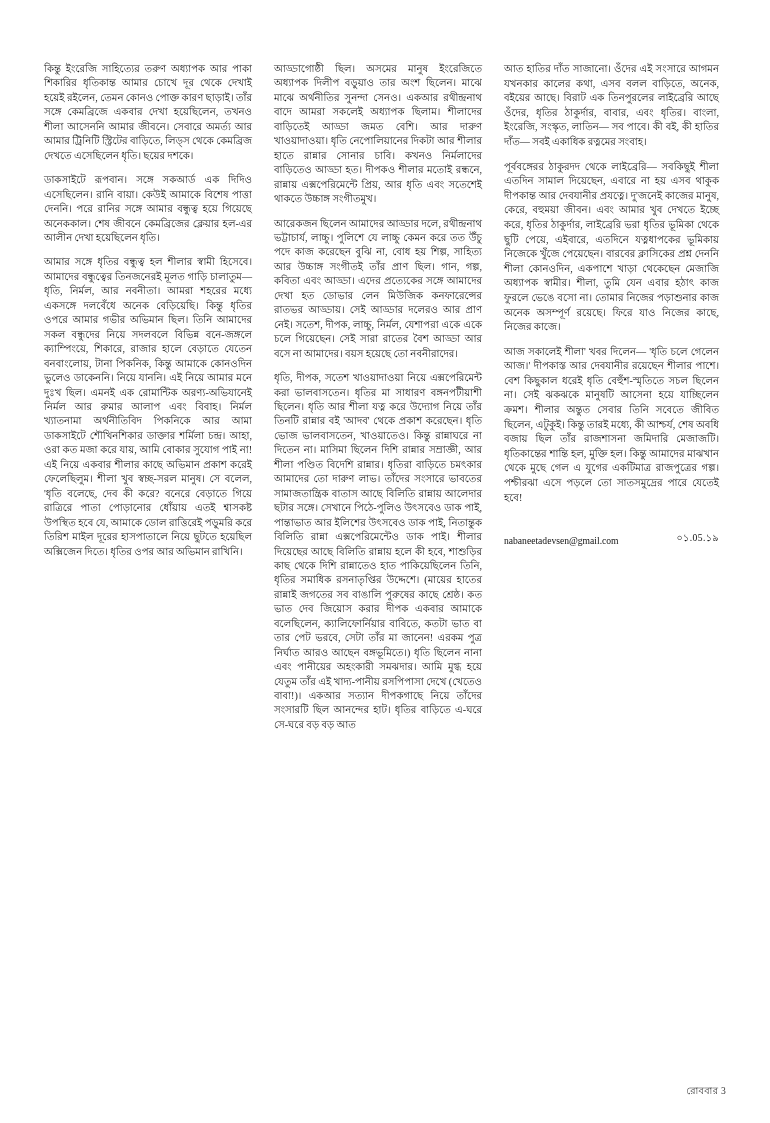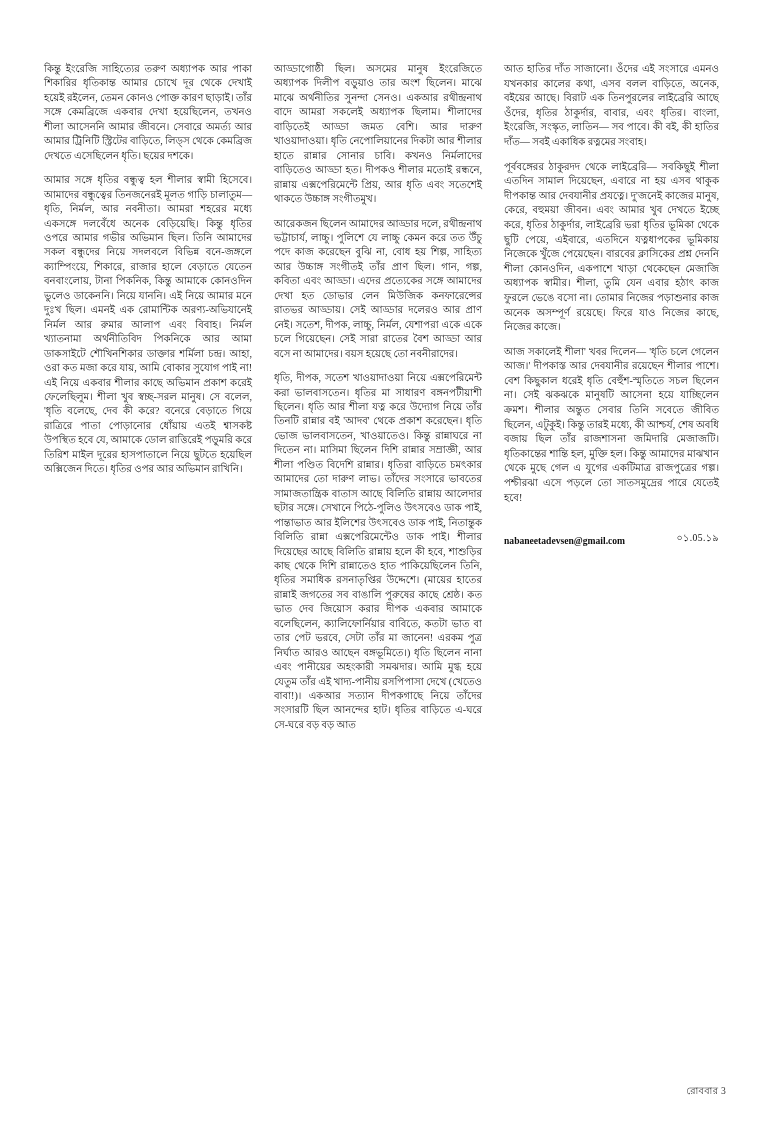--- a/index.html
+++ b/index.html
@@ -63,21 +63,20 @@
     margin-top: 26px;
     display: flex;
     justify-content: space-between;
     align-items: flex-end;
     font-size: 9.4px;
   }
   .email {
     font-family: "Liberation Serif", serif;
     font-size: 9.6px;
     color: #111;
-    font-weight: bold;
   }
   .date {
     font-size: 9.6px;
     color: #111;
     letter-spacing: 0.4px;
   }
   .footer {
     position: absolute;
     right: 44px;
     bottom: 24px;
@@ -87,31 +86,32 @@
   }
 </style>
 </head>
 <body>
 
 <div class="page">
   <div class="columns">
 
     <div class="col">
       <p class="body-para">কিন্তু ইংরেজি সাহিত্যের তরুণ অধ্যাপক আর পাকা শিকারির ধৃতিকান্ত আমার চোখে দূর থেকে দেখাই হয়েই রইলেন, তেমন কোনও পোক্ত কারণ ছাড়াই। তাঁর সঙ্গে কেমব্রিজে একবার দেখা হয়েছিলেন, তখনও শীলা আসেননি আমার জীবনে। সেবারে অমর্ত্য আর আমার ট্রিনিটি স্ট্রিটের বাড়িতে, লিড্‌স থেকে কেমব্রিজ দেখতে এসেছিলেন ধৃতি। ছয়ের দশকে।</p>
+      <p class="body-para">ডাকসাইটে রূপবান। সঙ্গে সকআর্ড এক দিদিও এসেছিলেন। রানি বায়া। কেউই আমাকে বিশেষ পাত্তা দেননি। পরে রানির সঙ্গে আমার বন্ধুত্ব হয়ে গিয়েছে অনেককাল। শেষ জীবনে কেমব্রিজের ক্লেয়ার হল-এর আলীন দেখা হয়েছিলেন ধৃতি।</p>
       <p class="body-para">আমার সঙ্গে ধৃতির বন্ধুত্ব হল শীলার স্বামী হিসেবে। আমাদের বন্ধুত্বের তিনজনেরই মূলত গাড়ি চালাতুম— ধৃতি, নির্মল, আর নবনীতা। আমরা শহরের মধ্যে একসঙ্গে দলবেঁধে অনেক বেড়িয়েছি। কিন্তু ধৃতির ওপরে আমার গভীর অভিমান ছিল। তিনি আমাদের সকল বন্ধুদের নিয়ে সদলবলে বিভিন্ন বনে-জঙ্গলে ক্যাম্পিংয়ে, শিকারে, রাজার হালে বেড়াতে যেতেন বনবাংলোয়, টানা পিকনিক, কিন্তু আমাকে কোনওদিন ভুলেও ডাকেননি। নিয়ে যাননি। এই নিয়ে আমার মনে দুঃখ ছিল। এমনই এক রোমান্টিক অরণ্য-অভিযানেই নির্মল আর রুমার আলাপ এবং বিবাহ। নির্মল খ্যাতনামা অর্থনীতিবিদ পিকনিকে আর আমা ডাকসাইটে শৌখিনশিকার ডাক্তার শর্মিলা চন্দ্র। আহা, ওরা কত মজা করে যায়, আমি বোকার সুযোগ পাই না! এই নিয়ে একবার শীলার কাছে অভিমান প্রকাশ করেই ফেলেছিলুম। শীলা খুব স্বচ্ছ-সরল মানুষ। সে বলেল, 'ধৃতি বলেছে, দেব কী করে? বনেরে বেড়াতে গিয়ে রাত্রিরে পাতা পোড়ানোর ধোঁয়ায় এতই শ্বাসকষ্ট উপস্থিত হবে যে, আমাকে ডোল রাত্তিরেই পড়ুমরি করে তিরিশ মাইল দূরের হাসপাতালে নিয়ে ছুটতে হয়েছিল অক্সিজেন দিতে। ধৃতির ওপর আর অভিমান রাখিনি।</p>
     </div>
 
     <div class="col">
       <p class="body-para">আড্ডাগোষ্ঠী ছিল। অসমের মানুষ ইংরেজিতে অধ্যাপক দিলীপ বড়ুয়াও তার অংশ ছিলেন। মাঝে মাঝে অর্থনীতির সুনন্দা সেনও। একআর রথীন্দ্রনাথ বাদে আমরা সকলেই অধ্যাপক ছিলাম। শীলাদের বাড়িতেই আড্ডা জমত বেশি। আর দারুণ খাওয়াদাওয়া। ধৃতি নেপোলিয়ানের দিকটা আর শীলার হাতে রান্নার সোনার চাবি। কখনও নির্মলাদের বাড়িতেও আড্ডা হত। দীপকও শীলার মতোই রন্ধনে, রান্নায় এক্সপেরিমেন্টে প্রিয়, আর ধৃতি এবং সতেশেই থাকতে উচ্চাঙ্গ সংগীতমুখ।</p>
       <p class="body-para">আরেকজন ছিলেন আমাদের আড্ডার দলে, রথীন্দ্রনাথ ভট্টাচার্য, লাচ্চু। পুলিশে যে লাচ্চু কেমন করে তত উঁচু পদে কাজ করেছেন বুঝি না, বোধ হয় শিল্প, সাহিত্য আর উচ্চাঙ্গ সংগীতই তাঁর প্রাণ ছিল। গান, গল্প, কবিতা এবং আড্ডা। এদের প্রত্যেকের সঙ্গে আমাদের দেখা হত ডোভার লেন মিউজিক কনফারেন্সের রাতভর আড্ডায়। সেই আড্ডার দলেরও আর প্রাণ নেই। সতেশ, দীপক, লাচ্চু, নির্মল, যেশাপরা একে একে চলে গিয়েছেন। সেই সারা রাতের বৈশ আড্ডা আর বসে না আমাদের। বয়স হয়েছে তো নবনীরাদের।</p>
       <p class="body-para">ধৃতি, দীপক, সতেশ খাওয়াদাওয়া নিয়ে এক্সপেরিমেন্ট করা ভালবাসতেন। ধৃতির মা সাধারণ বঙ্গনপটীয়াশী ছিলেন। ধৃতি আর শীলা যত্ন করে উদ্যোগ নিয়ে তাঁর তিনটি রান্নার বই 'আদব' থেকে প্রকাশ করেছেন। ধৃতি ভোজ ভালবাসতেন, খাওয়াতেও। কিন্তু রান্নাঘরে না দিতেন না। মাসিমা ছিলেন দিশি রান্নার সম্রাজ্ঞী, আর শীলা পণ্ডিত বিদেশি রান্নার। ধৃতিরা বাড়িতে চমৎকার আমাদের তো দারুণ লাভ। তাঁদের সংসারে ভাবতের সামাজতান্ত্রিক বাতাস আছে বিলিতি রান্নায় আলেদার ছটার সঙ্গে। সেখানে পিঠে-পুলিও উৎসবেও ডাক পাই, পান্তাভাত আর ইলিশের উৎসবেও ডাক পাই, নিতান্তুক বিলিতি রান্না এক্সপেরিমেন্টেও ডাক পাই। শীলার দিয়েছের আছে বিলিতি রান্নায় হলে কী হবে, শাশুড়ির কাছ থেকে দিশি রান্নাতেও হাত পাকিয়েছিলেন তিনি, ধৃতির সমাধিক রসনাতৃপ্তির উদ্দেশে। (মায়ের হাতের রান্নাই জগতের সব বাঙালি পুরুষের কাছে শ্রেষ্ঠ। কত ভাত দেব জিয়োস করার দীপক একবার আমাকে বলেছিলেন, ক্যালিফোর্নিয়ার বাবিতে, কতটা ভাত বা তার পেট ভরবে, সেটা তাঁর মা জানেন! এরকম পুত্র নির্ঘাত আরও আছেন বঙ্গভূমিতে।) ধৃতি ছিলেন নানা এবং পানীয়ের অহংকারী সমঝদার। আমি মুগ্ধ হয়ে যেতুম তাঁর এই খাদ্য-পানীয় রসপিপাসা দেখে (খেতেও বাবা!)। একআর সত্যান দীপকগাছে নিয়ে তাঁদের সংসারটি ছিল আনন্দের হাট। ধৃতির বাড়িতে এ-ঘরে সে-ঘরে বড় বড় আত</p>
     </div>
 
     <div class="col col-3">
-      <p class="body-para">আত হাতির দাঁত সাজানো। ওঁদের এই সংসারে এমনও যখনকার কালের কথা, এসব বলল বাড়িতে, অনেক, বইয়ের আছে। বিরাট এক তিনপুরলের লাইব্রেরি আছে ওঁদের, ধৃতির ঠাকুর্দার, বাবার, এবং ধৃতির। বাংলা, ইংরেজি, সংস্কৃত, লাতিন— সব পাবে। কী বই, কী হাতির দাঁত— সবই একাধিক রত্নমের সংবাহ।</p>
+      <p class="body-para">আত হাতির দাঁত সাজানো। ওঁদের এই সংসারে আগমন যখনকার কালের কথা, এসব বলল বাড়িতে, অনেক, বইয়ের আছে। বিরাট এক তিনপুরলের লাইব্রেরি আছে ওঁদের, ধৃতির ঠাকুর্দার, বাবার, এবং ধৃতির। বাংলা, ইংরেজি, সংস্কৃত, লাতিন— সব পাবে। কী বই, কী হাতির দাঁত— সবই একাধিক রত্নমের সংবাহ।</p>
       <p class="body-para">পূর্ববঙ্গেরর ঠাকুরদদ থেকে লাইব্রেরি— সবকিছুই শীলা এতদিন সামাল দিয়েছেন, এবারে না হয় এসব থাকুক দীপকান্ত আর দেবযানীর প্রযত্নে। দু'জনেই কাজের মানুষ, কেরে, বহুময়া জীবন। এবং আমার খুব দেখতে ইচ্ছে করে, ধৃতির ঠাকুর্দার, লাইব্রেরি ভরা ধৃতির ভূমিকা থেকে ছুটি পেয়ে, এইবারে, এতদিনে যত্নধাপকের ভূমিকায় নিজেকে খুঁজে পেয়েছেন। বারবের ক্লাসিকের প্রশ্ন দেননি শীলা কোনওদিন, একপাশে খাড়া থেকেছেন মেজাজি অধ্যাপক স্বামীর। শীলা, তুমি যেন এবার হঠাৎ কাজ ফুরলে ভেঙে বসো না। তোমার নিজের পড়াশুনার কাজ অনেক অসম্পূর্ণ রয়েছে। ফিরে যাও নিজের কাছে, নিজের কাজে।</p>
       <p class="body-para">আজ সকালেই শীলা' খবর দিলেন— 'ধৃতি চলে গেলেন আজ।' দীপকাস্ত আর দেবযানীর রয়েছেন শীলার পাশে। বেশ কিছুকাল ধরেই ধৃতি বেহুঁশ-স্মৃতিতে সচল ছিলেন না। সেই ঝকঝকে মানুষটি আসেনা হয়ে যাচ্ছিলেন ক্রমশ। শীলার অন্তুত সেবার তিনি সবেতে জীবিত ছিলেন, এটুকুই। কিন্তু তারই মধ্যে, কী আশ্চর্য, শেষ অবধি বজায় ছিল তাঁর রাজশাসনা জমিদারি মেজাজটি। ধৃতিকান্তের শান্তি হল, মুক্তি হল। কিন্তু আমাদের মাঝখান থেকে মুছে গেল এ যুগের একটিমাত্র রাজপুত্রের গল্প। পশ্চীরঝা এসে পড়লে তো সাতসমুদ্রের পারে যেতেই হবে!</p>
       <div class="byline-block">
         <span class="email">nabaneetadevsen@gmail.com</span>
         <span class="date">০১.05.১৯</span>
       </div>
     </div>
 
   </div>
   <div class="footer">রোববার 3</div>

